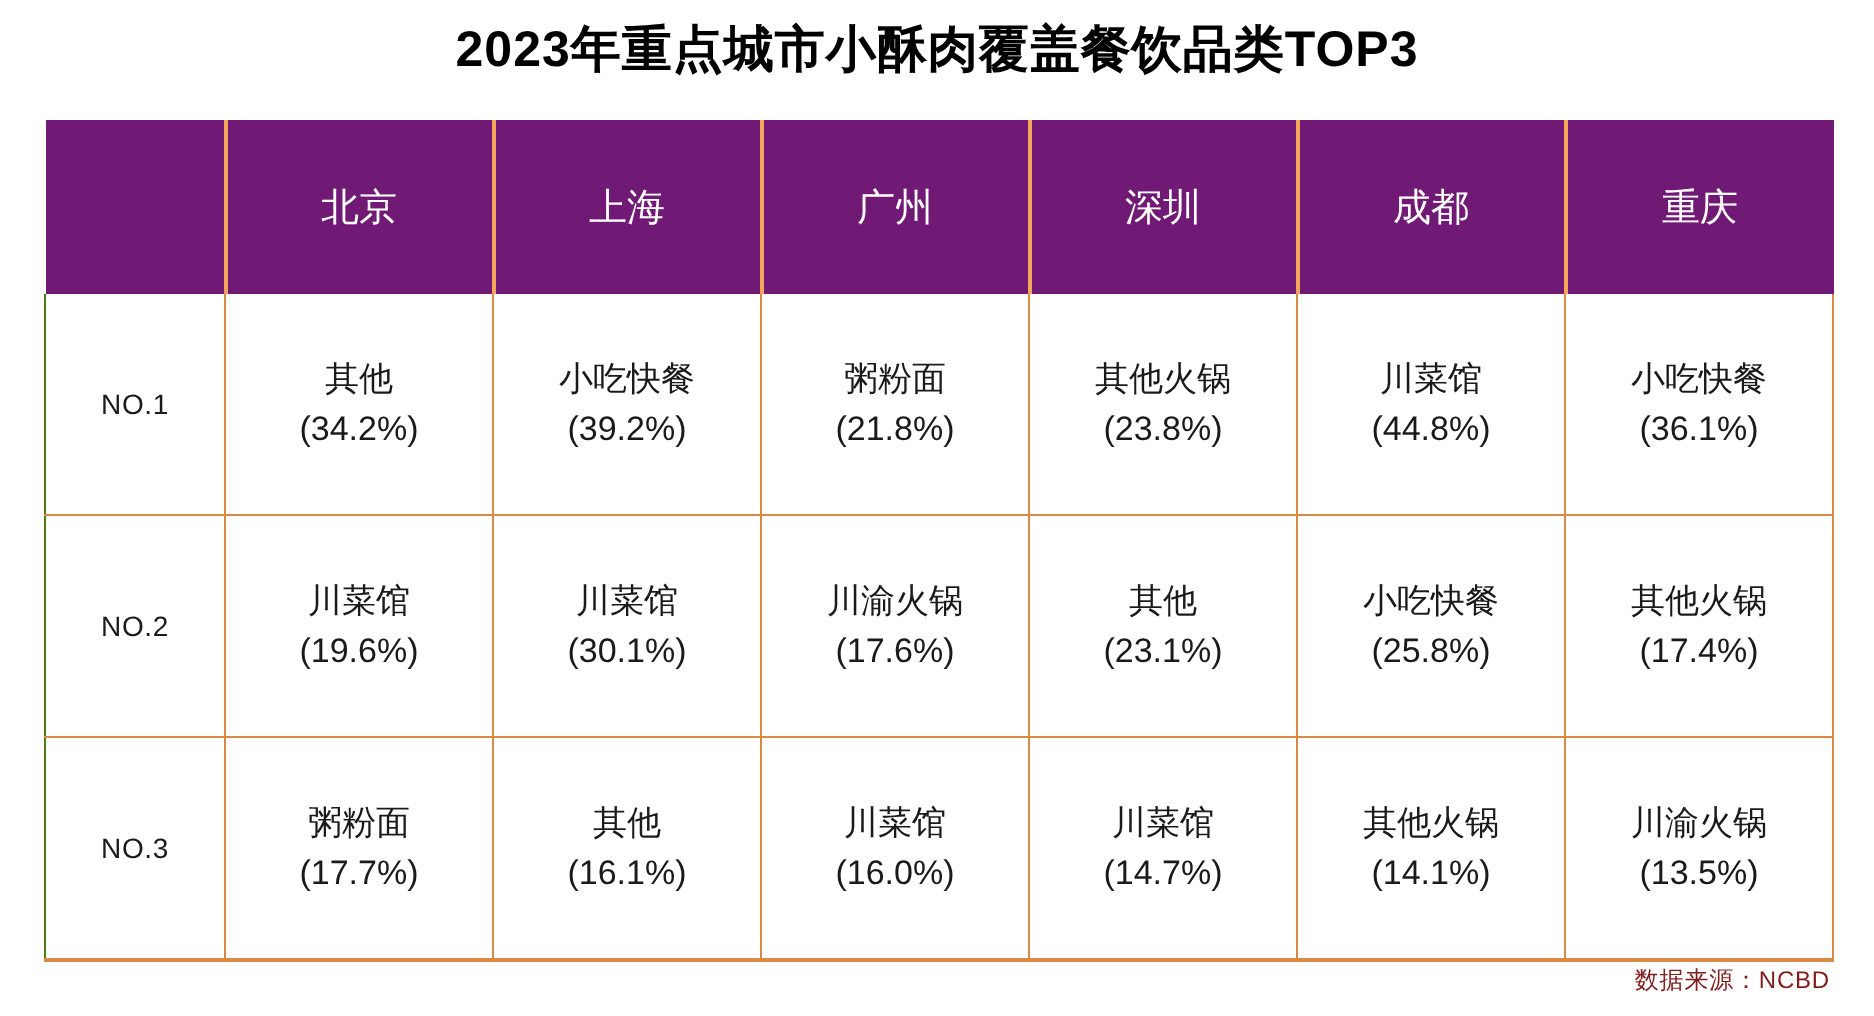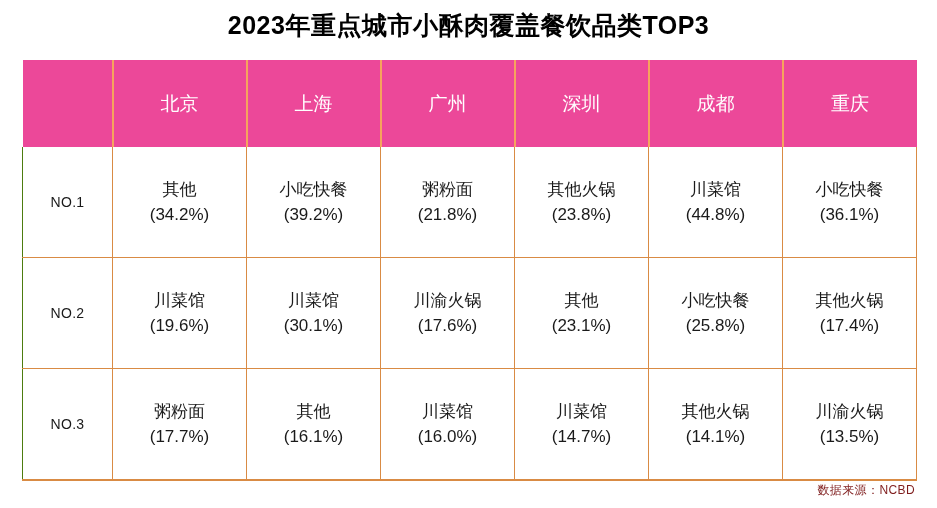--- a/index.html
+++ b/index.html
@@ -97,21 +97,21 @@
     border-collapse: collapse;
     width: 894px;
     table-layout: fixed;
     background: transparent;
   }
   table.data-table col.c-rank { width: 90px; }
   table.data-table col.c-city { width: 134px; }
 
   thead th {
     height: 87px;
-    background: #ec4899;
+    background: #701a75;
     color: #ffffff;
     font-size: 19px;
     font-weight: normal;
     text-align: center;
     vertical-align: middle;
     border: none;
     border-right: 2px solid #f6a45c;
     padding: 0;
   }
   thead th:last-child { border-right: none; }

